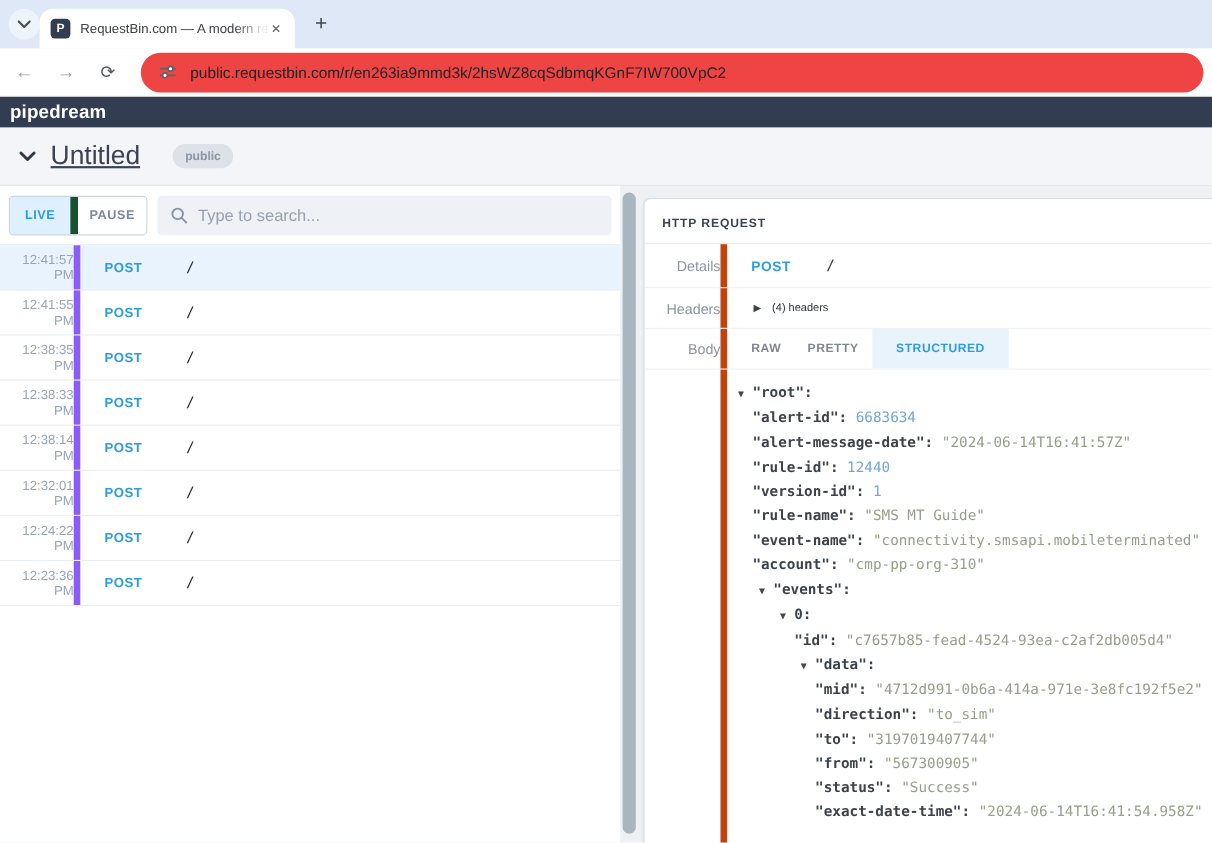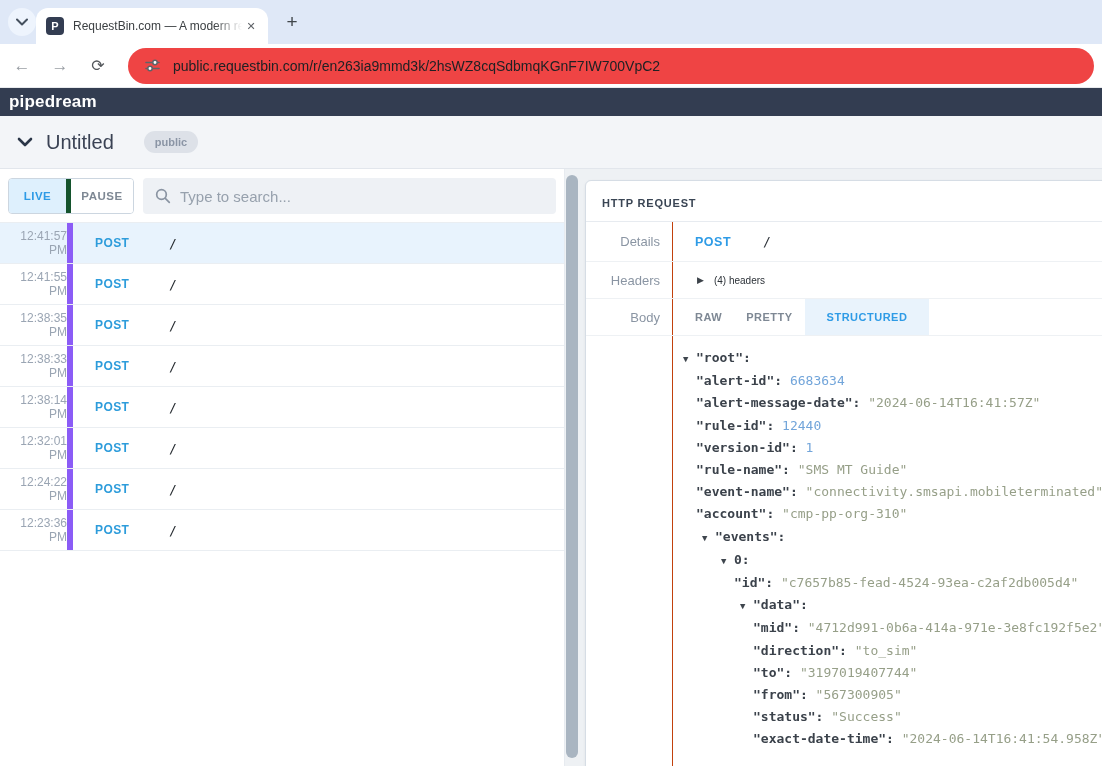--- a/index.html
+++ b/index.html
@@ -33,33 +33,33 @@
     display:flex; align-items:center; padding:13px 16px; min-width:0; }
   .url-text { font-size:14px; color:#202124; margin-left:12px; white-space:nowrap; }
 
   
   .brandbar { height:28px; background:#333d51; display:flex; align-items:center; padding:0 9px; }
   .brand { color:#fff; font-weight:bold; font-size:17px; letter-spacing:.2px; }
 
   .bin-bar { height:53px; background:#f3f5f8; border-bottom:1px solid #e2e6ec;
     display:flex; align-items:center; padding:0 14px; }
   .bin-chevron { width:22px; height:22px; display:flex; align-items:center; justify-content:center; cursor:pointer; }
-  .bin-name { font-size:20px; color:#3a4254; margin-left:10px; }
+  .bin-name { font-size:24px; color:#3a4254; margin-left:10px;text-decoration:underline; }
   .badge { margin-left:30px; background:#dde1e8; color:#8b95a5; font-size:11px; font-weight:bold;
     padding:5px 11px; border-radius:11px; }
 
   
   .main { position:relative; height:597px; background:#eef1f4; }
   .left-panel { position:absolute; left:0; top:0; bottom:0; width:565px; background:#fff;
     border-right:1px solid #e7ebf0; }
   .controls { display:flex; margin:9px 8px 0 8px; }
   .seg { display:flex; height:36px; border:1px solid #ccd6e0; border-radius:4px; overflow:hidden; }
   .seg-btn { width:62px; display:flex; align-items:center; justify-content:center;
     font-size:11.5px; font-weight:bold; letter-spacing:.5px; cursor:pointer; }
-  .seg-live { background:#def0fd; color:#2e9be6; border-right:5px solid #14532d; }
+  .seg-live { background:#def0fd; color:#2e9be6; border-right:7px solid #14532d; }
   .seg-pause { background:#fff; color:#7e8894; }
   .searchbox { flex:1; margin-left:9px; height:36px; background:#eef1f5; border-radius:4px;
     display:flex; align-items:center; padding:0 12px; }
   .searchbox input { border:none; outline:none; background:transparent; flex:1; margin-left:9px;
     font-size:15px; color:#333; font-family:"Liberation Sans", sans-serif; }
   .searchbox input::placeholder { color:#97a1ad; }
   .today { margin:22px 0 0 9px; font-size:15px; font-weight:bold; color:#1b1b1b; }
   .rows { margin-top:8px; border-top:1px solid #eaeef2; }
   .req-row { height:41px; display:flex; align-items:stretch; border-bottom:1px solid #eaeef2; cursor:pointer; }
   .req-row.sel { background:#e8f3fd; }
@@ -73,22 +73,22 @@
   .scrollbar { position:absolute; left:566px; top:6px; bottom:8px; width:12px;
     border-radius:6px; background:#a9b5c1; cursor:grab; }
 
   
   .card { position:absolute; left:585px; top:11px; width:540px; height:600px; background:#fff;
     border:1px solid #d6dde5; border-radius:6px; box-shadow:0 1px 3px rgba(0,0,0,.06);
     display:flex; flex-direction:column; }
   .card-hd { padding:16px 16px 12px 16px; border-bottom:1px solid #e7ebf0;
     font-size:11px; font-weight:bold; letter-spacing:.8px; color:#3a4554; }
   .crow { display:flex; border-bottom:1px solid #eef1f4; }
-  .label-col { width:87px; flex:0 0 auto; border-right:1px solid #c2410c;
-    display:flex; align-items:center; justify-content:flex-end; padding-right:12px;
+  .label-col { width:75px; flex:0 0 auto; border-right:6px solid #c2410c;
+    display:flex; align-items:center; justify-content:flex-end; 
     font-size:13px; color:#8a95a3; }
   .crow-details { height:40px; }
   .crow-headers { height:37px; }
   .crow-tabs { height:37px; }
   .crow-content { flex:1; display:flex; align-items:center; }
   .det-method { margin-left:22px; font-size:12.5px; font-weight:bold; letter-spacing:.5px; color:#2e9be6; }
   .det-path { margin-left:32px; font-family:"DejaVu Sans Mono", monospace; font-size:13px; color:#2b3137; }
   .hdr-arrow { margin-left:24px; font-size:9px; color:#3c4249; cursor:pointer; }
   .hdr-summary { margin-left:10px; font-size:10px; color:#2b3137; }
   .body-tab { height:100%; display:flex; align-items:center; padding:0 12px;

